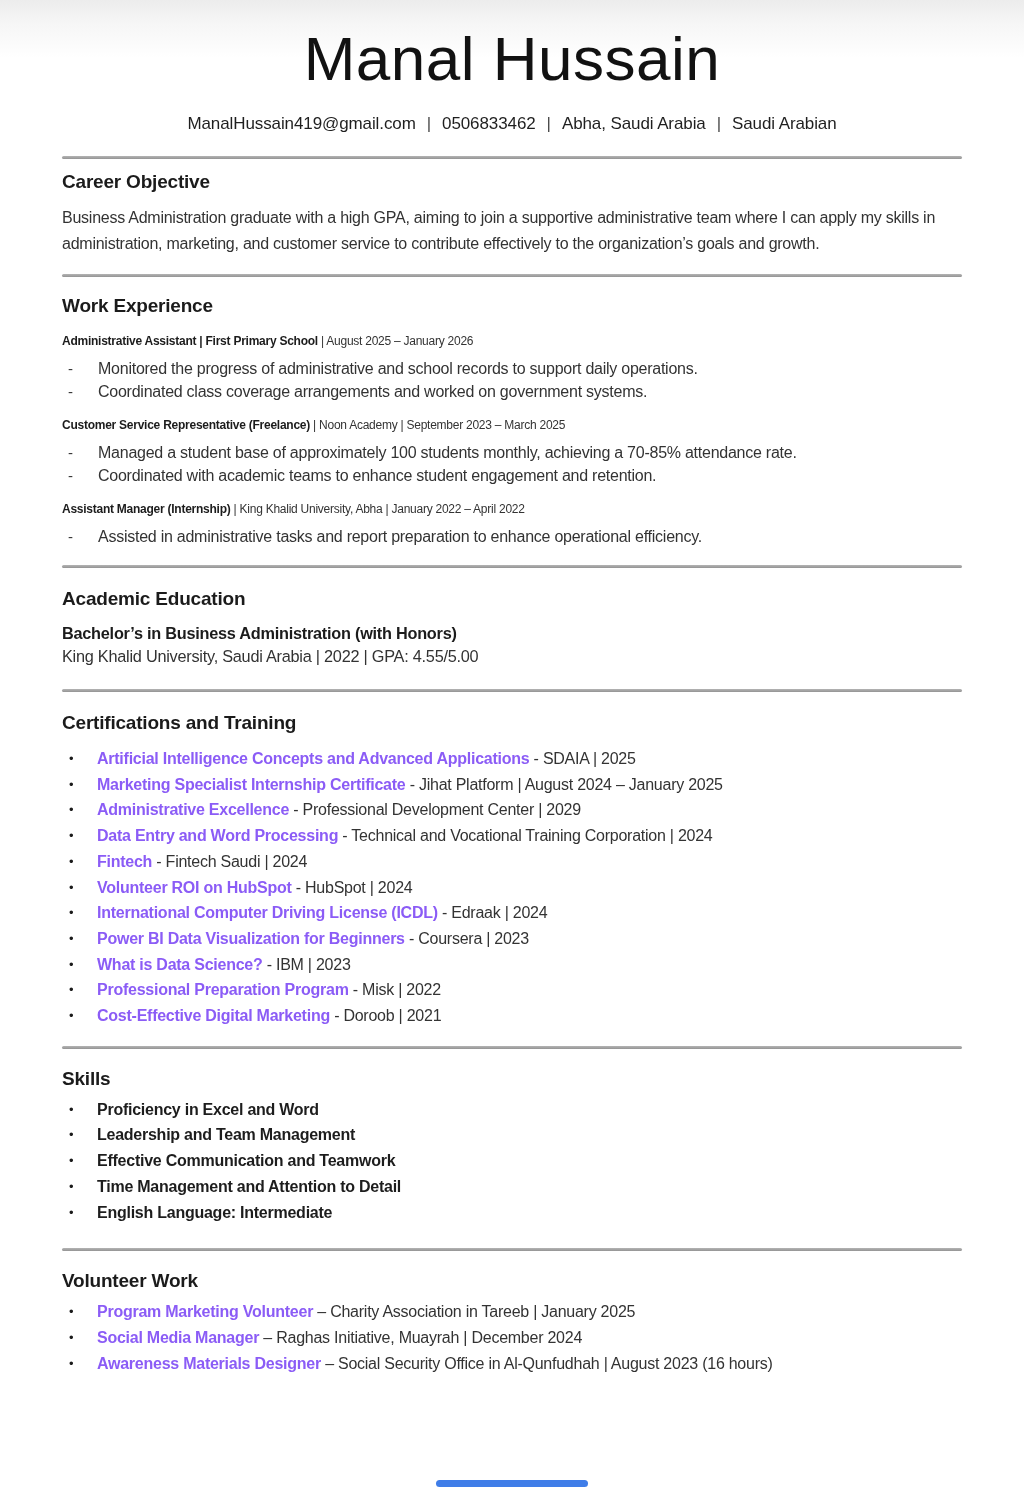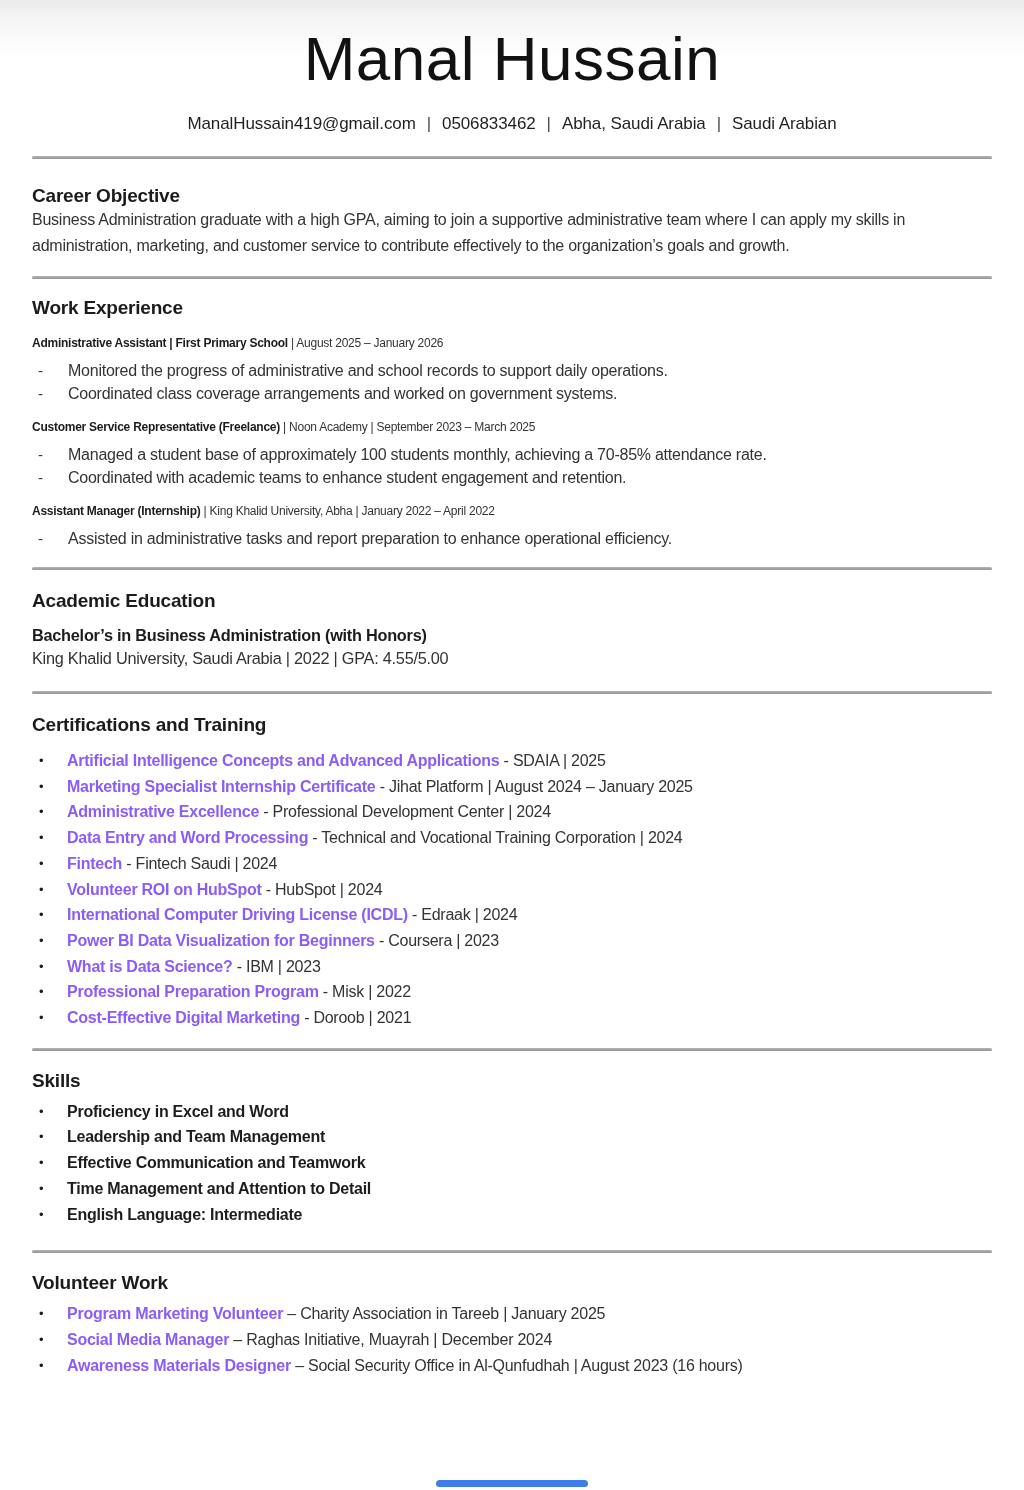--- a/index.html
+++ b/index.html
@@ -16,21 +16,21 @@
     background: #ffffff;
     overflow: hidden;
   }
   .top-fade {
     position: absolute;
     top: 0; left: 0; right: 0;
     height: 58px;
     background: linear-gradient(to bottom, #ececec 0%, #f6f6f6 40%, rgba(255,255,255,0) 100%);
     pointer-events: none;
   }
-  .content { position: relative; padding: 0 32px; }
+  .content { position: relative; padding: 0 62px; }
 
   .name {
     margin: 27px 0 0 0;
     text-align: center;
     font-size: 62px;
     line-height: 64px;
     font-weight: 400;
     letter-spacing: 0.5px;
     color: #121212;
   }
@@ -57,33 +57,34 @@
   .rule-6 { margin-top: 23px; }
 
   .sec-heading {
     margin: 0;
     font-size: 19px;
     line-height: 23px;
     font-weight: 700;
     color: #1b1b1b;
     letter-spacing: -0.2px;
   }
-  .mt-co { margin-top: 25px; }
+  .mt-co { margin-top: 11px; }
   .mt-we { margin-top: 17px; }
   .mt-ae { margin-top: 19px; }
   .mt-ct { margin-top: 19px; }
   .mt-sk { margin-top: 18px; }
   .mt-vw { margin-top: 18px; }
 
   .body-text {
     font-size: 16px;
     letter-spacing: -0.25px;
     color: #333333;
   }
   .objective {
+    margin-top: 12px;
     line-height: 25.5px;
     width: 930px;
   }
 
   .job-title {
     margin-top: 14px;
     font-size: 12px;
     line-height: 20px;
     letter-spacing: -0.25px;
   }
@@ -220,21 +221,21 @@
       <div class="dot-row">
         <span class="marker">•</span>
         <span class="txt"><span class="bold">Artificial Intelligence Concepts and Advanced Applications</span><span class="detail"> - SDAIA | 2025</span></span>
       </div>
       <div class="dot-row">
         <span class="marker">•</span>
         <span class="txt"><span class="bold">Marketing Specialist Internship Certificate</span><span class="detail"> - Jihat Platform | August 2024 – January 2025</span></span>
       </div>
       <div class="dot-row">
         <span class="marker">•</span>
-        <span class="txt"><span class="bold">Administrative Excellence</span><span class="detail"> - Professional Development Center | 2024</span></span>
+        <span class="txt"><span class="bold">Administrative Excellence</span><span class="detail"> - Professional Development Center | 2029</span></span>
       </div>
       <div class="dot-row">
         <span class="marker">•</span>
         <span class="txt"><span class="bold">Data Entry and Word Processing</span><span class="detail"> - Technical and Vocational Training Corporation | 2024</span></span>
       </div>
       <div class="dot-row">
         <span class="marker">•</span>
         <span class="txt"><span class="bold">Fintech</span><span class="detail"> - Fintech Saudi | 2024</span></span>
       </div>
       <div class="dot-row">

